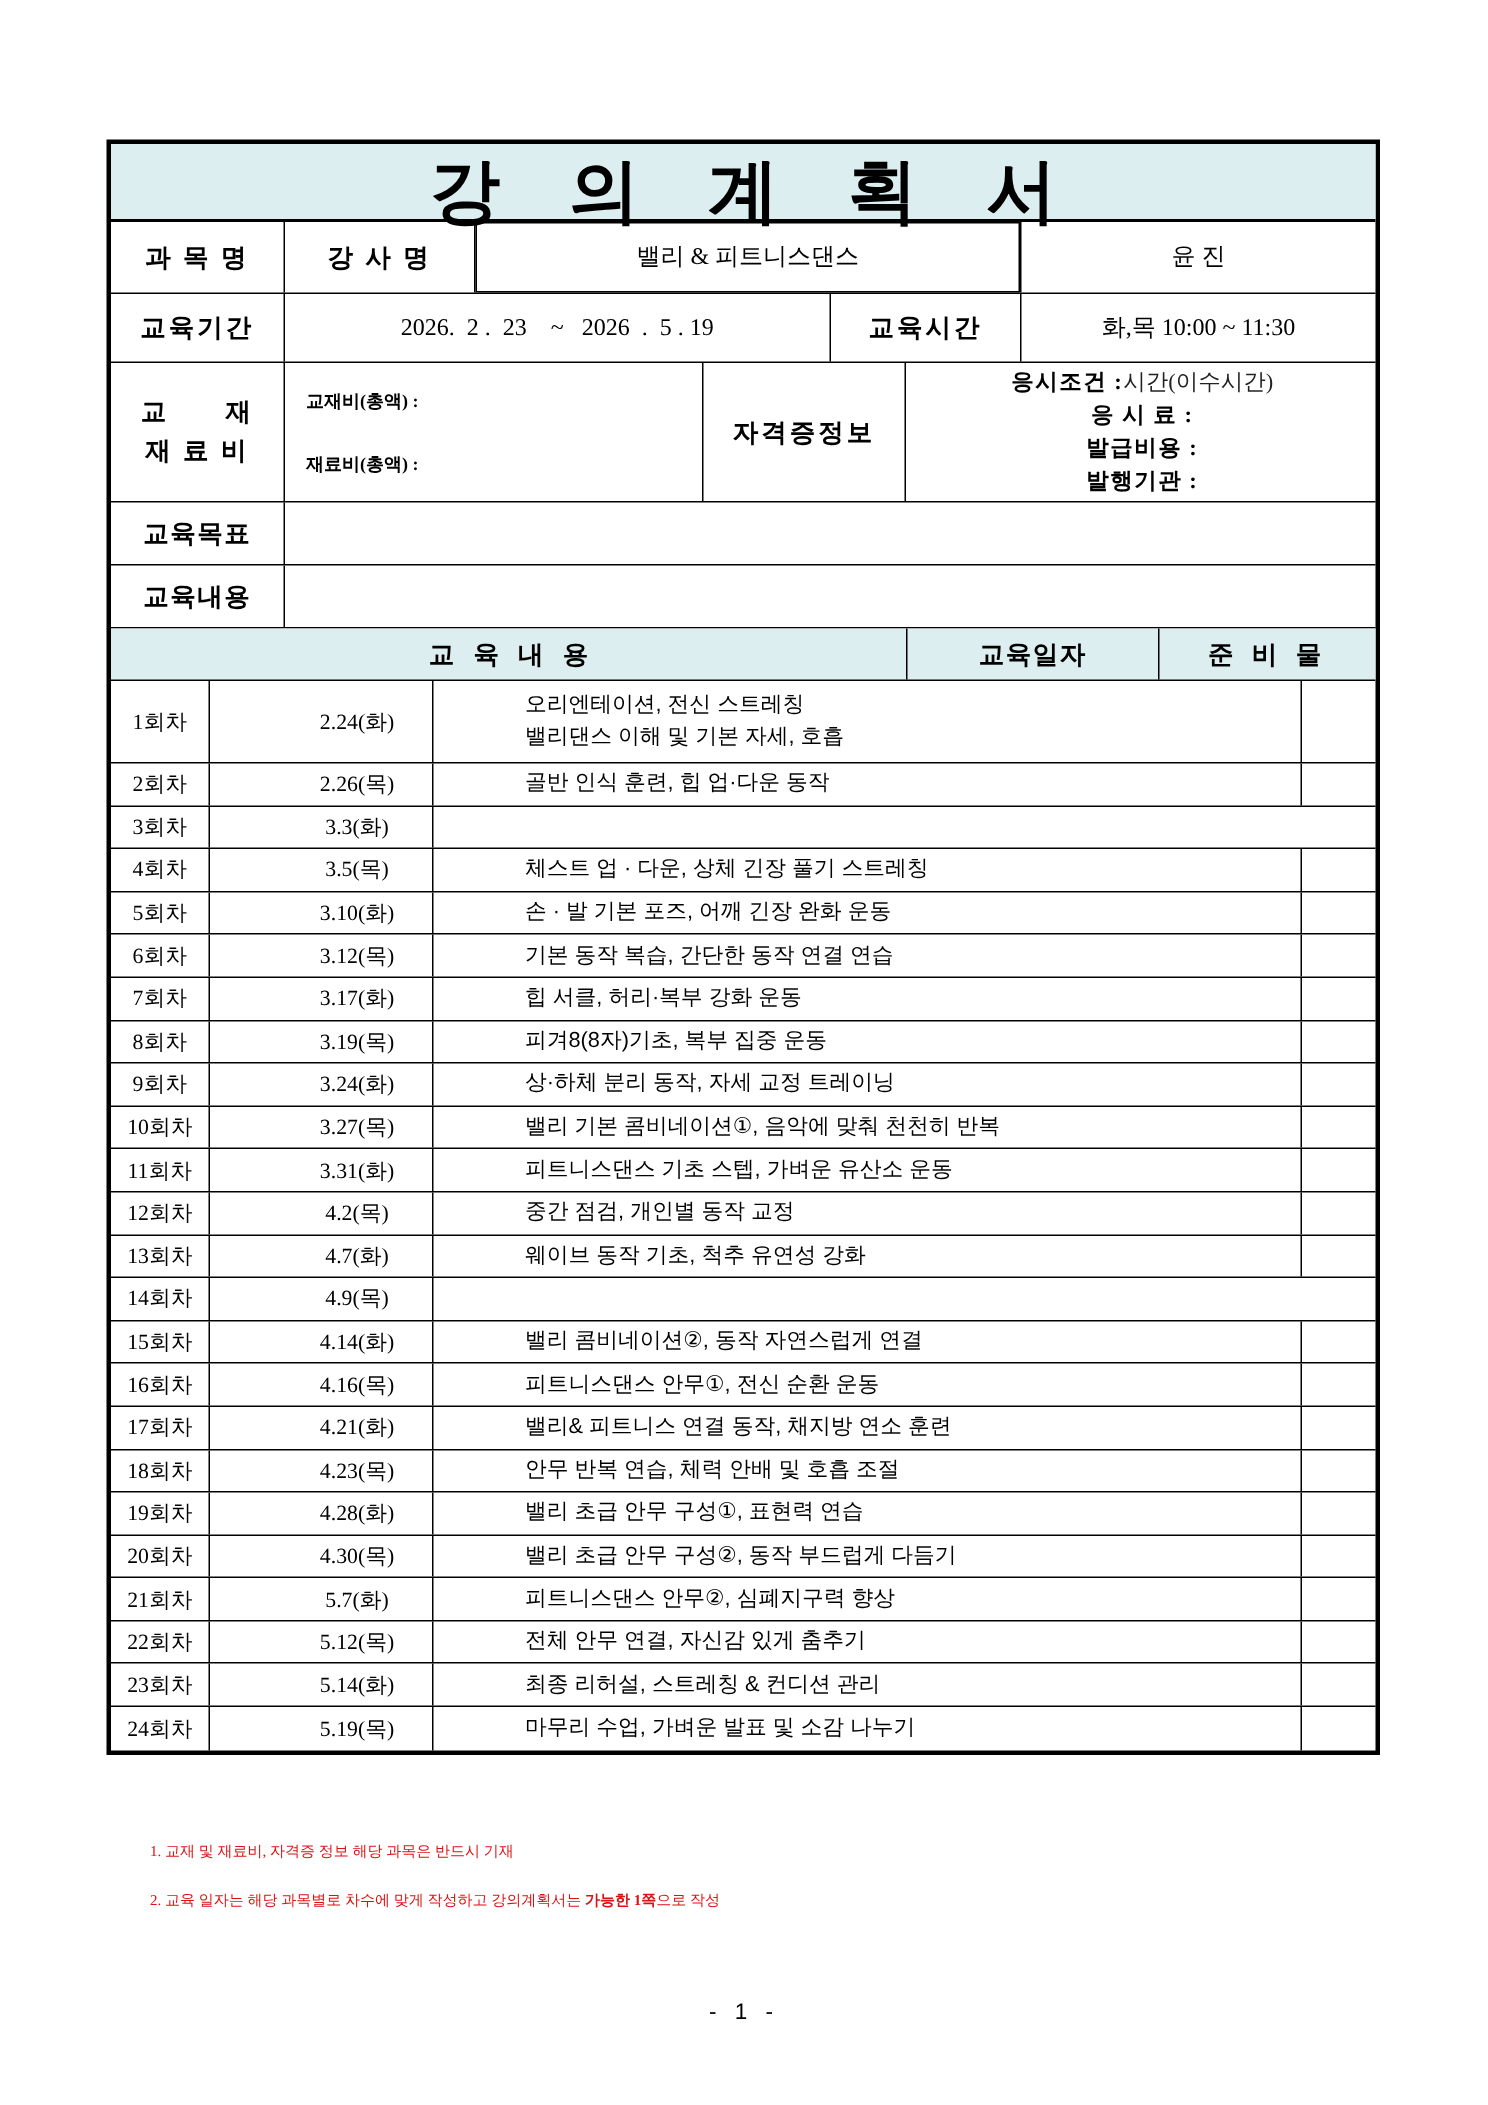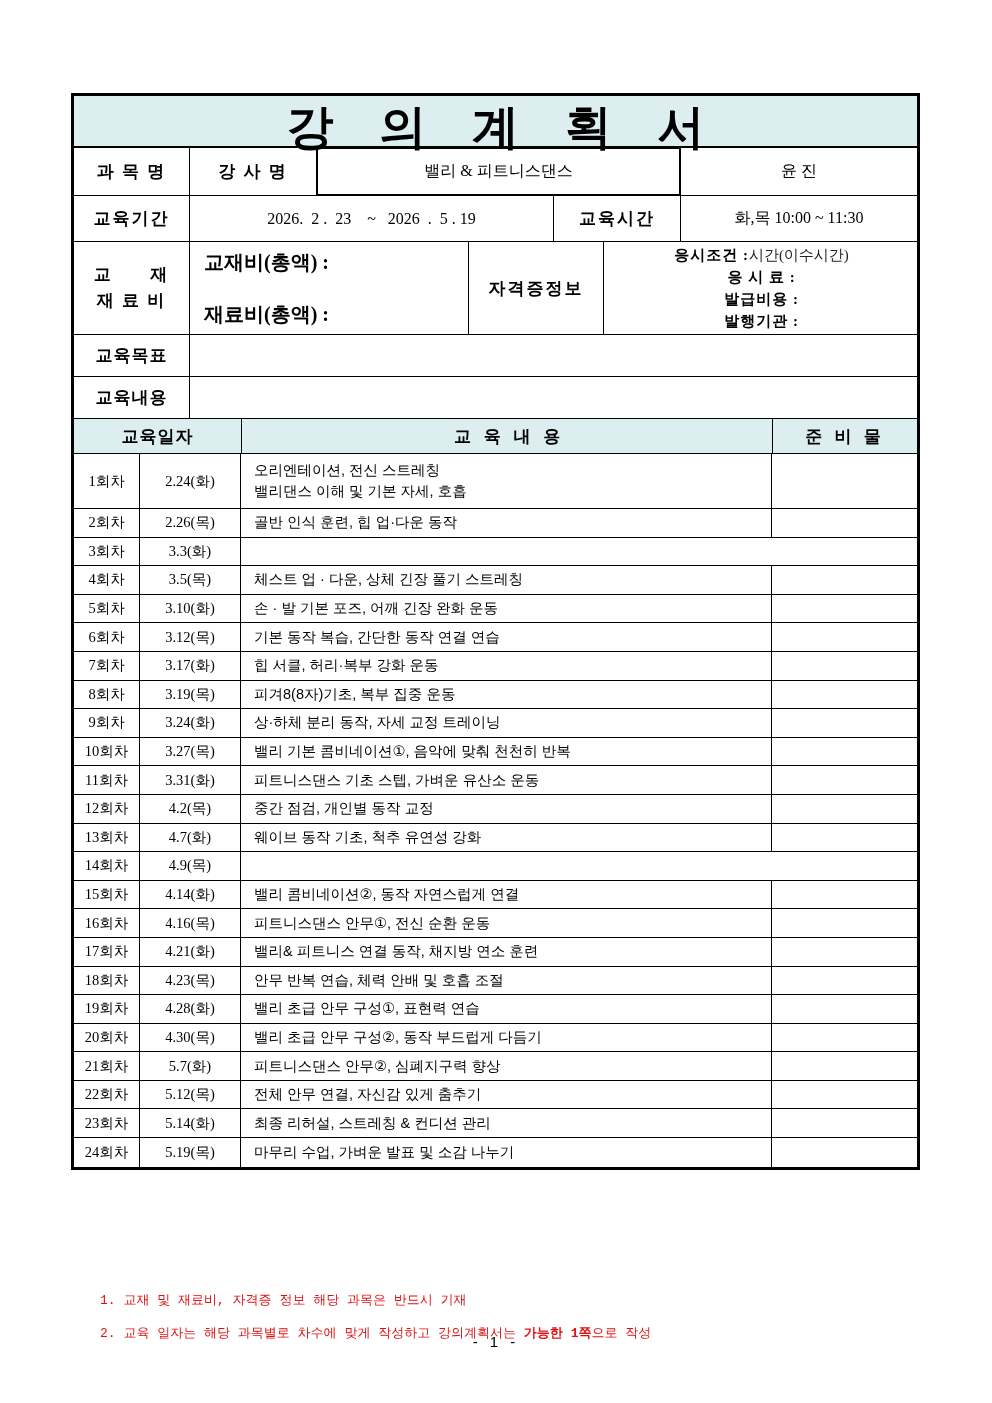--- a/index.html
+++ b/index.html
@@ -33,48 +33,48 @@
   .w-label{width:116px;flex:none;}
   .w-subject{width:364px;flex:none;position:relative;}
   .thickbox::after{content:"";position:absolute;inset:-2px;border:3px solid var(--border);pointer-events:none;}
   .w-ilabel{width:127px;flex:none;}
   .flex1{flex:1;}
   .pre{white-space:pre;}
 
   .mat-row{height:93px;}
   .mat-label{flex-direction:column;line-height:1.55;white-space:pre;}
   .mat-costs{width:279px;flex:none;flex-direction:column;align-items:flex-start;justify-content:center;gap:25px;padding-left:14px;}
-  .mat-costs div{font-weight:bold;font-size:20px;}
+  .mat-costs div{font-weight:bold;font-size:12px;}
   .cert-label-cell{width:135px;flex:none;}
   .cert-details{flex:1;flex-direction:column;align-items:stretch;justify-content:center;padding:2px 10px 2px 12px;gap:1px;}
   .cert-line{display:flex;justify-content:center;align-items:center;line-height:21px;}
   .cert-line .cl{font-weight:bold;font-size:15px;letter-spacing:1px;}
   .cert-line .cv{font-size:15px;color:#222;}
 
   .goal-row,.content-row{height:42px;}
   .goal-row .label,.content-row .label{letter-spacing:1px;}
 
   .sched-header{height:35px;background:var(--header-bg);}
   .sh-date{width:168px;flex:none;font-weight:bold;font-size:17px;letter-spacing:1px;}
   .sh-content{width:531px;flex:none;font-weight:bold;font-size:17px;white-space:pre;}
   .sh-mat{flex:1;font-weight:bold;font-size:17px;letter-spacing:4px;}
 
-  .srow{display:flex;border-bottom:1.5px solid var(--border);height:28.6px;}
+  .srow{display:flex;border-bottom:1.5px solid var(--border);height:28.6px;gap:48px;}
   .srow.tall{height:55px;}
   .srow:last-child{border-bottom:none;}
   .s-session{width:66px;flex:none;font-size:14.5px;}
   .s-date{width:101px;flex:none;font-size:14.5px;}
   .s-content{width:531px;flex:none;justify-content:flex-start;padding-left:13px;
     font-family:"Liberation Sans","DejaVu Sans",sans-serif;font-size:14.5px;
     white-space:pre-line;line-height:1.45;text-align:left;}
   .s-mat{flex:1;}
 
-  .notes{position:absolute;left:100px;top:1284px;width:800px;
-    font-family:Liberation Mono, monospace;
-    color:var(--note-red);font-size:13px;line-height:33px;}
+  .notes{position:absolute;left:100px;top:1218px;width:800px;
+    font-family:Liberation Serif, serif;
+    color:var(--note-red);font-size:10px;line-height:33px;}
   .note b{font-weight:bold;}
   .page-num{position:absolute;left:0;top:1333px;width:100%;text-align:center;
     font-size:15px;letter-spacing:4px;font-family:"Liberation Sans","DejaVu Sans",sans-serif;}
 </style>
 </head>
 <body>
 
 <div class="doc">
   <div class="main">
 
@@ -130,22 +130,22 @@
       <div class="cell label w-label">교육목표</div>
       <div class="cell value flex1"></div>
     </div>
 
     <div class="row content-row">
       <div class="cell label w-label">교육내용</div>
       <div class="cell value flex1"></div>
     </div>
 
     <div class="row sched-header">
+      <div class="cell sh-content">교   육   내   용</div>
       <div class="cell sh-date">교육일자</div>
-      <div class="cell sh-content">교   육   내   용</div>
       <div class="cell sh-mat">준 비 물</div>
     </div>
 
     <div id="sched-rows">
         <div class="srow tall">
           <div class="cell s-session">1회차</div>
           <div class="cell s-date">2.24(화)</div>
           <div class="cell s-content">오리엔테이션, 전신 스트레칭
 밸리댄스 이해  및 기본 자세, 호흡</div>
           <div class="cell s-mat"></div>

